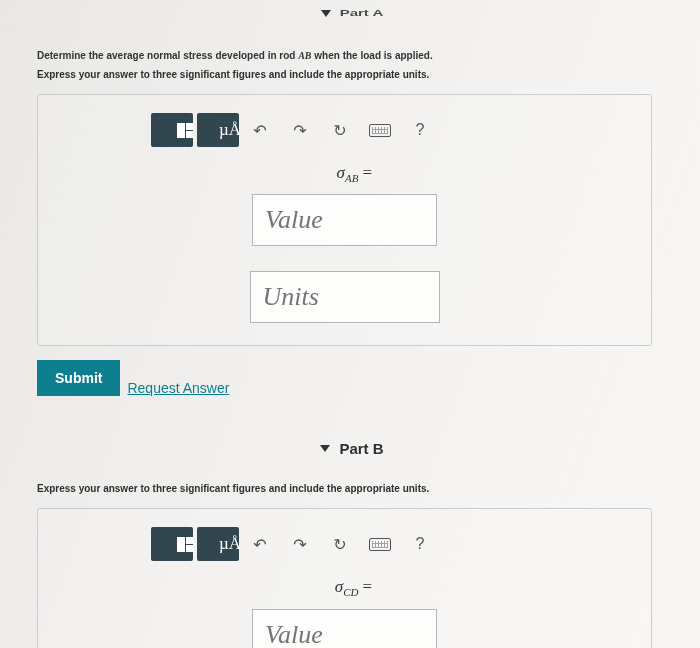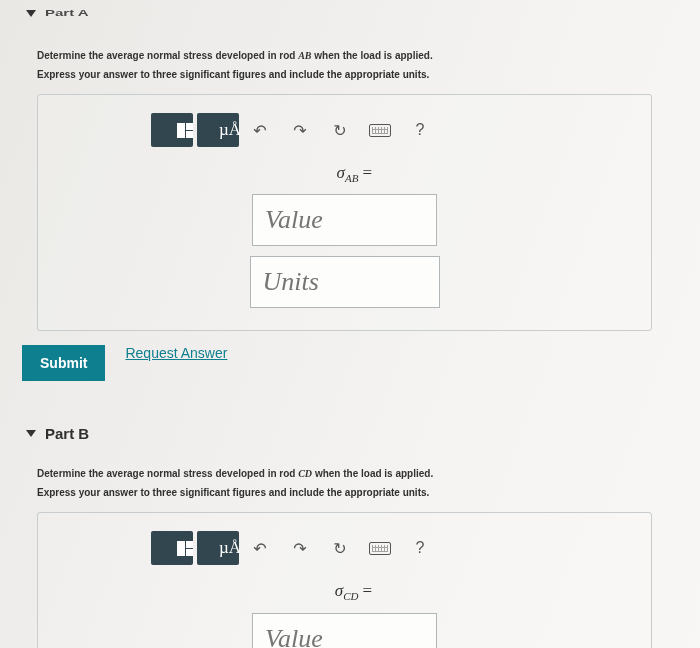--- a/index.html
+++ b/index.html
@@ -13,20 +13,21 @@
   }
   .page {
     background: linear-gradient(110deg, #e9e8e5 0%, #efeeec 30%, #f6f5f3 70%, #f8f7f5 100%);
     padding: 0 22px 30px 22px;
   }
   .part-header {
     display: flex;
     align-items: center;
     gap: 4px;
     padding: 5px 0 28px 4px;
+    justify-content: center;
   }
   .caret-down {
     width: 0; height: 0;
     border-left: 5px solid transparent;
     border-right: 5px solid transparent;
     border-top: 7px solid #333;
     margin-right: 5px;
     flex-shrink: 0;
   }
   .part-label {
@@ -115,24 +116,24 @@
   .input-box {
     border: 1px solid #b1b6b8;
     background: #fdfdfc;
     font-family: Georgia, 'Times New Roman', serif;
     font-style: italic;
     font-size: 26px;
     color: #888;
     padding: 10px 12px;
   }
   .val-box { width: 185px; }
-  .unit-box { width: 190px; }
+  .unit-box { width: 190px; margin-top: 15px; }
   .btn-row {
-    display: flex; align-items: flex-start; gap: 20px;
-    margin-bottom: 34px;
+    display: flex; align-items: flex-end; gap: 7px;
+    margin-left: 15px; margin-bottom: 34px;
   }
   .submit-btn {
     background: #0e7f8f;
     color: #fff;
     font-weight: bold;
     font-size: 14px;
     border: none;
     padding: 10px 18px;
     cursor: pointer;
   }
@@ -199,23 +200,20 @@
   <div class="btn-row">
     <button class="submit-btn">Submit</button>
     <a class="req-link">Request Answer</a>
   </div>
 
   <div class="part-header partB-hdr">
     <span class="caret-down"></span>
     <span class="part-label">Part B</span>
   </div>
 
-  <p class="q-text">
-    <span>Determine the average normal stress developed in rod </span><span class="mi">CD</span><span> when the load is applied.</span>
-  </p>
   <p class="q-sub">Express your answer to three significant figures and include the appropriate units.</p>
 
   <div class="answer-box" style="margin-bottom:0;">
     <div class="toolbar">
       <div class="tbtn dark">
         <span class="tpl-icon">
           <span class="sq lg"></span>
           <span class="col">
               <span class="sq"></span>
               <span class="sq"></span>

